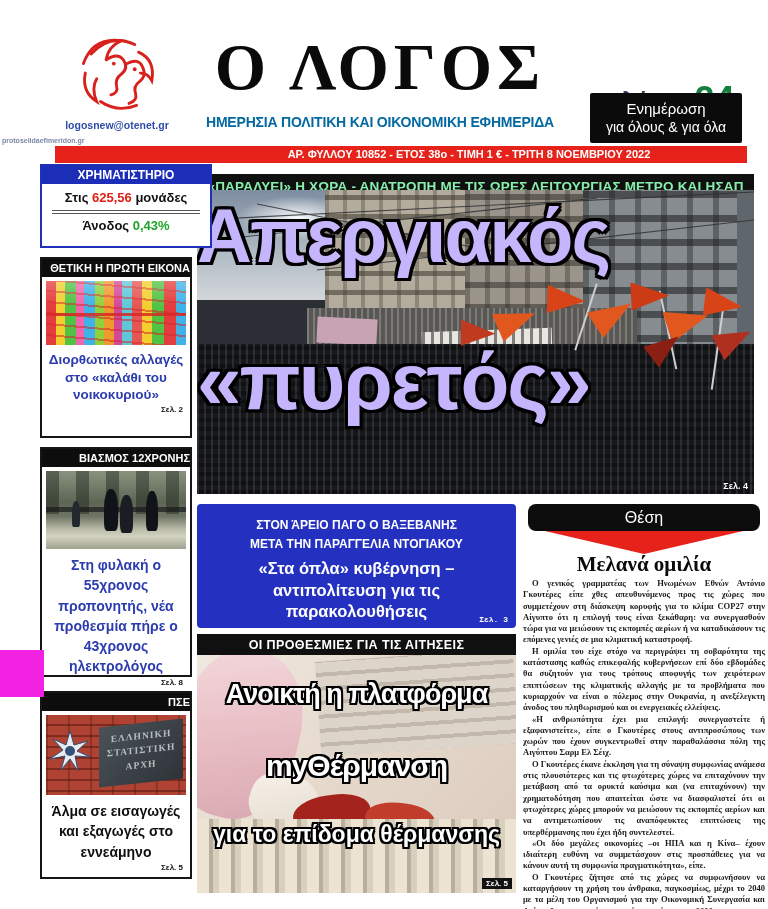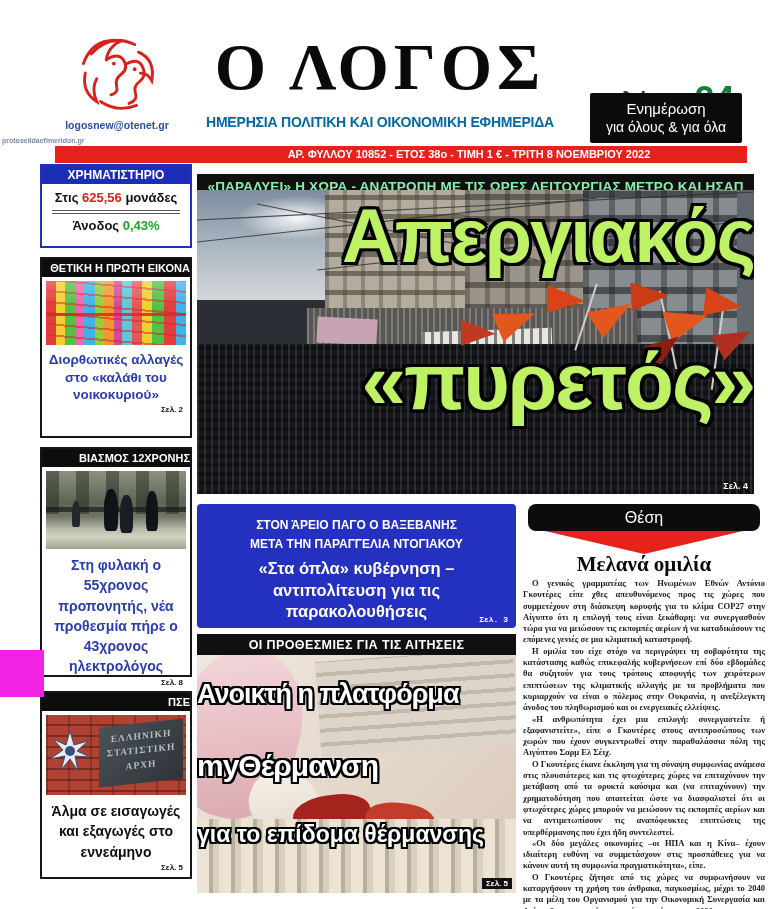--- a/index.html
+++ b/index.html
@@ -55,31 +55,31 @@
   .ph-wires{position:absolute;left:0;top:0;width:100%;height:120px;}
   .ph-midcrowd{position:absolute;left:110px;top:118px;width:330px;height:40px;background:#585754;
                background-image:repeating-linear-gradient(90deg,rgba(230,230,230,.25) 0 2px,transparent 2px 6px);}
   .ph-banner{position:absolute;background:#e8e6e0;
              background-image:repeating-linear-gradient(90deg,rgba(40,40,40,.55) 0 3px,transparent 3px 9px);}
   .ph-crowd{position:absolute;left:0;bottom:0;width:100%;height:150px;background:#17181b;
             background-image:repeating-linear-gradient(90deg,rgba(205,205,215,.13) 0 2px,transparent 2px 7px),
                              repeating-linear-gradient(0deg,rgba(0,0,0,.35) 0 4px,transparent 4px 9px);}
   .flag{position:absolute;clip-path:polygon(0 0,100% 35%,10% 100%);}
   .pole{position:absolute;width:2px;background:#cfcfcf;}
-  .ph-headline{position:absolute;left:0;width:100%;text-align:right;font-weight:bold;color:#bef264;
+  .ph-headline{position:absolute;left:0;width:100%;text-align:left;font-weight:bold;color:#c4b5fd;
                line-height:1;letter-spacing:-2px;
                text-shadow:-3px -3px 0 #000,3px -3px 0 #000,-3px 3px 0 #000,3px 3px 0 #000,
                            -3px 0 0 #000,3px 0 0 #000,0 -3px 0 #000,0 3px 0 #000;}
   .ph-h1{top:8px;font-size:76px;}
   .ph-h2{top:152px;font-size:80px;}
   .ph-pageref{position:absolute;right:6px;bottom:3px;color:#fff;font-size:9px;font-weight:bold;
               text-shadow:0 0 3px #000;}
 
   
-  .stocks{position:absolute;left:40px;top:164px;width:152px;height:84px;border:2px solid #2230b8;
+  .stocks{position:absolute;left:40px;top:164px;width:172px;height:84px;border:2px solid #2230b8;
           background:#fff;box-sizing:border-box;}
   .stocks-header{background:#1c2eb8;color:#fff;font-weight:bold;font-size:12px;text-align:center;padding:2px 0;}
   .stocks-line{font-size:13px;font-weight:bold;text-align:center;color:#111;padding-top:6px;}
   .val-red{color:#e02015;}
   .val-green{color:#1fa32a;}
   .stocks-divider{border-top:1px solid #555;border-bottom:1px solid #555;height:2px;margin:5px 10px 0;}
   .side-box{position:absolute;left:40px;width:152px;border:2px solid #161616;background:#fff;box-sizing:border-box;}
   .side-box-header{background:#0d0d0d;color:#fff;font-weight:bold;font-size:11px;text-align:right;padding:3px 0;}
   .side-img{margin:4px;position:relative;overflow:hidden;}
   .side-text{font-weight:bold;font-size:13.5px;text-align:center;line-height:1.3;padding:2px 5px 0;color:#0d0d0d;}
@@ -126,21 +126,21 @@
                 background:linear-gradient(135deg,#efe8df 0%,#e6d9cc 45%,#d9c9bc 100%);}
   .wall-rad{position:absolute;right:0;top:0;width:62%;height:40%;transform:rotate(-4deg);
             background:repeating-linear-gradient(0deg,#ded5ca 0 10px,#c3b8ac 10px 14px);}
   .sleeve{position:absolute;left:-18px;top:-6px;width:120px;height:170px;border-radius:45%;
           transform:rotate(14deg);background:linear-gradient(160deg,#f4dadd 0%,#e6bac1 60%,#d8a7b0 100%);}
   .cuff{position:absolute;left:52px;top:118px;width:70px;height:60px;border-radius:45%;
         transform:rotate(20deg);background:linear-gradient(150deg,#f7f2ea,#e2d9cb);}
   .glove{position:absolute;background:#a5231d;border-radius:45%;}
   .rad-fins{position:absolute;left:0;bottom:0;width:100%;height:74px;
             background:repeating-linear-gradient(90deg,#ece3d3 0 12px,#b9af9e 12px 16px,#d8cfbd 16px 22px);}
-  .story3-headline{position:absolute;left:0;width:100%;text-align:left;font-weight:bold;color:#fff;
+  .story3-headline{position:absolute;left:0;width:100%;text-align:center;font-weight:bold;color:#fff;
                    line-height:1;letter-spacing:-1px;
                    text-shadow:-2px -2px 0 #000,2px -2px 0 #000,-2px 2px 0 #000,2px 2px 0 #000,
                                -2px 0 0 #000,2px 0 0 #000,0 -2px 0 #000,0 2px 0 #000;}
   .s3-l1{top:26px;font-size:27px;}
   .s3-l2{top:96px;font-size:30px;}
   .s3-l3{top:168px;font-size:23px;letter-spacing:0;}
   .story3-pageref{position:absolute;right:4px;bottom:4px;background:#111;color:#fff;font-size:8px;
                   font-weight:bold;padding:1px 4px;}
 
   

